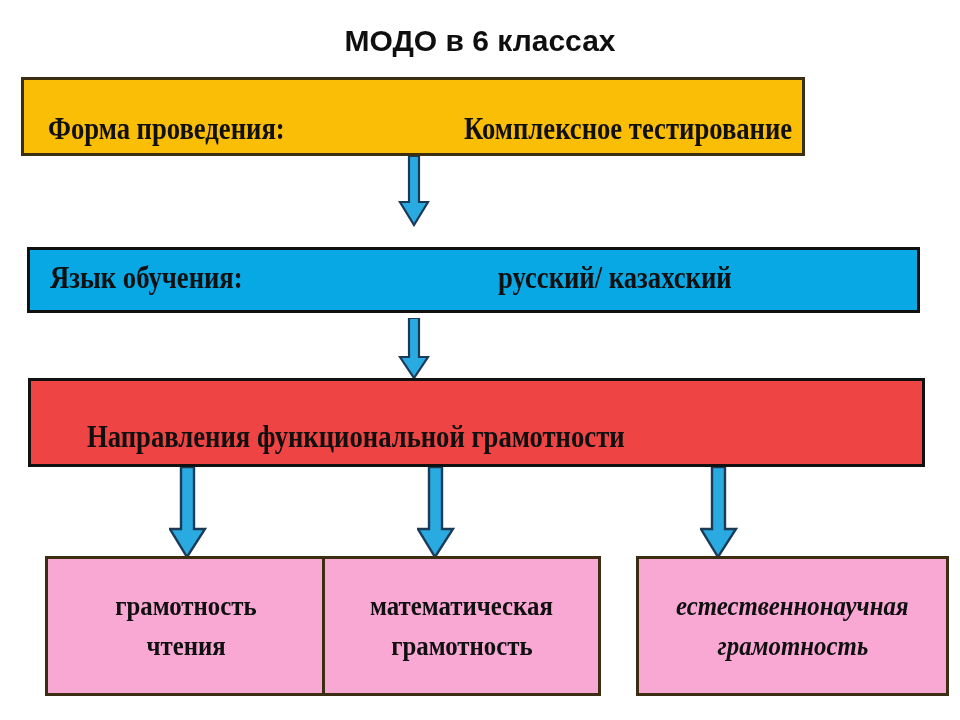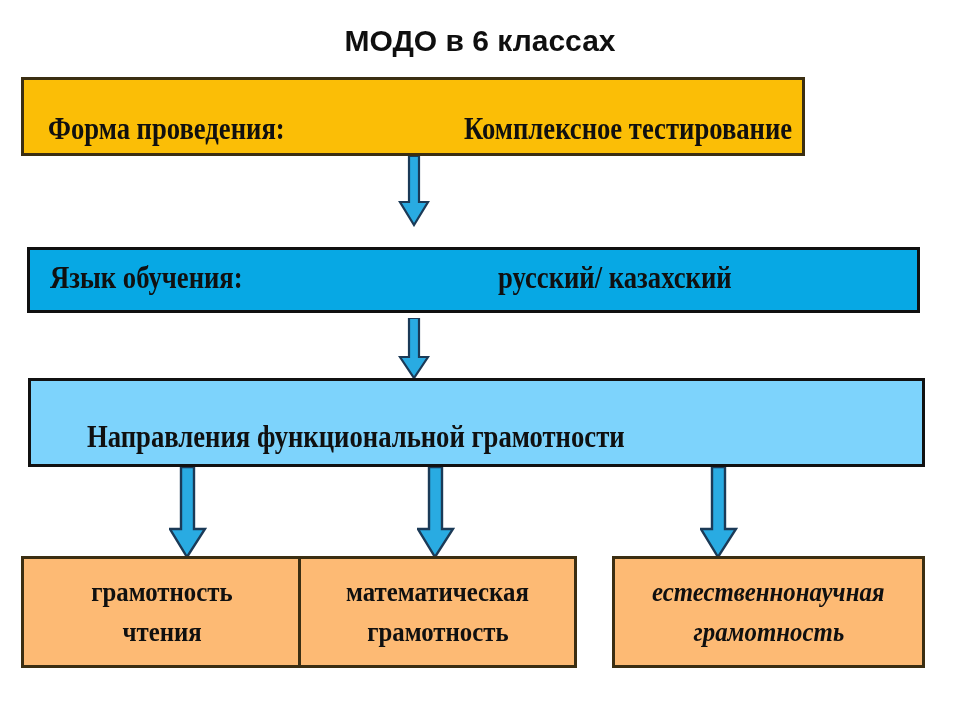--- a/index.html
+++ b/index.html
@@ -102,40 +102,41 @@
     font-size: 31px;
     line-height: 36px;
   }
 
   
   .box-directions {
     left: 28px;
     top: 378px;
     width: 897px;
     height: 89px;
-    background: #7dd3fc;
+    background: #ef4444;
     border: 3px solid #111111;
   }
   .box-directions .value {
     position: absolute;
     left: 56px;
     bottom: 9px;
     font-size: 31px;
     line-height: 36px;
   }
 
   
   .box-leaf {
     top: 556px;
-    height: 112px;
-    background: #fdba74;
+    height: 140px;
+    background: #f9a8d4;
     border: 3px solid #3B2E12;
     flex-direction: column;
     align-items: center;
     justify-content: center;
+    margin-left: 24px;
   }
   .box-leaf .line {
     font-family: "Liberation Serif", serif;
     font-weight: bold;
     font-size: 27px;
     line-height: 40px;
     color: #101010;
     white-space: nowrap;
     transform: scaleX(0.92);
   }

